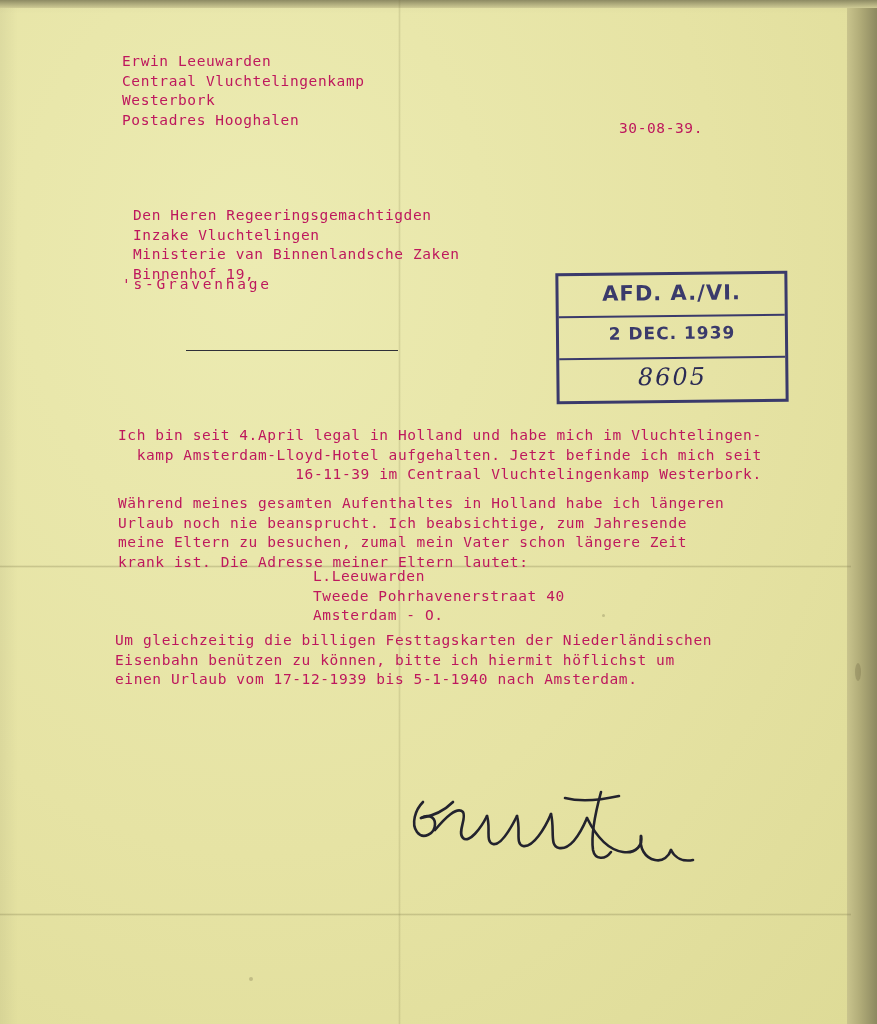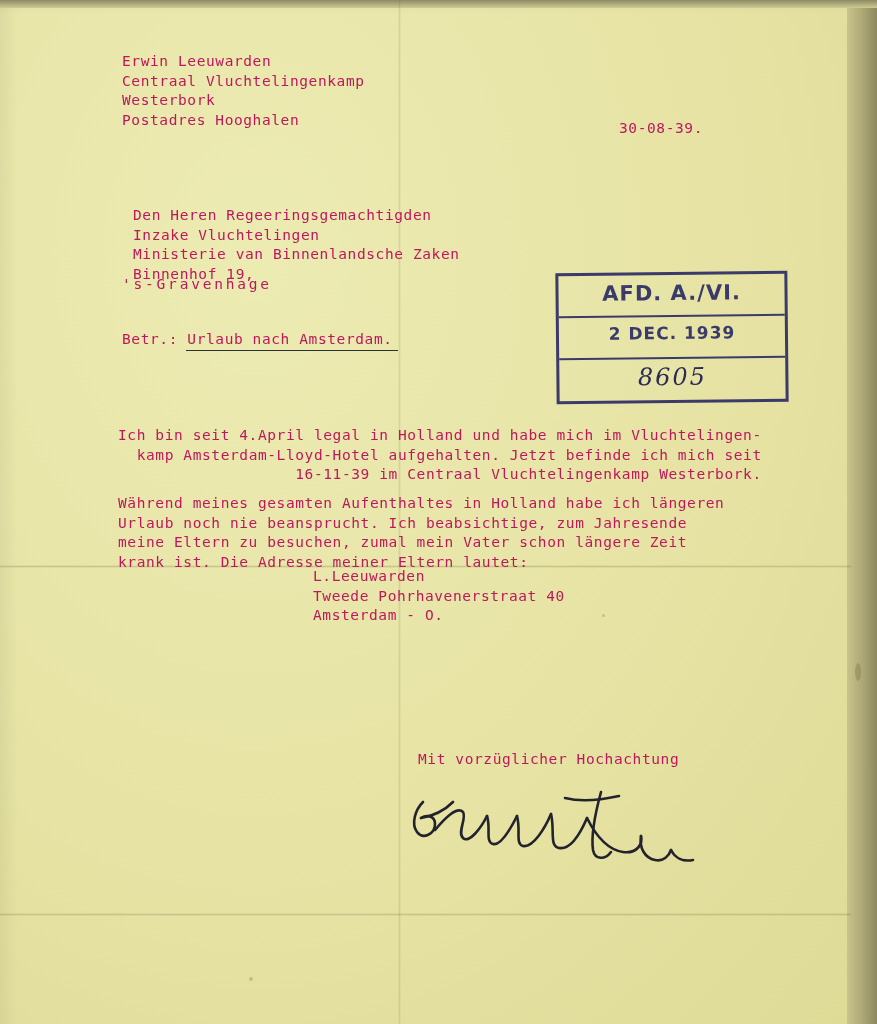--- a/index.html
+++ b/index.html
@@ -184,35 +184,36 @@
 Postadres Hooghalen</div>
 
   <div class="txt" id="date">30-08-39.</div>
 
   <div class="txt blk" id="recipient">Den Heren Regeeringsgemachtigden
 Inzake Vluchtelingen
 Ministerie van Binnenlandsche Zaken
 Binnenhof 19,</div>
   <div class="txt" id="spaced-city">'s-Gravenhage</div>
 
-  <div class="txt" id="subject-line"><span>Betr.: </span><span>Urlaub nach Amsterdam.</span></div>
   <div id="subject-underline"></div>
 
   <div class="txt blk" id="para1">Ich bin seit 4.April legal in Holland und habe mich im Vluchtelingen-
 kamp Amsterdam-Lloyd-Hotel aufgehalten. Jetzt befinde ich mich seit
 16-11-39 im Centraal Vluchtelingenkamp Westerbork.</div>
   <div class="txt blk" id="para2">Während meines gesamten Aufenthaltes in Holland habe ich längeren
 Urlaub noch nie beansprucht. Ich beabsichtige, zum Jahresende
 meine Eltern zu besuchen, zumal mein Vater schon längere Zeit
 krank ist. Die Adresse meiner Eltern lautet:</div>
   <div class="txt blk" id="address-block">L.Leeuwarden
 Tweede Pohrhavenerstraat 40
 Amsterdam - O.</div>
-
-  <div class="txt" id="closing">Mit vorzüglicher Hochachtung</div>
+  <div class="txt blk" id="para3">Um gleichzeitig die billigen Festtagskarten der Niederländischen
+Eisenbahn benützen zu können, bitte ich hiermit höflichst um
+einen Urlaub vom 17-12-1939 bis 5-1-1940 nach Amsterdam.</div>
+
 
   <div id="stamp">
     <div id="stamp-title">AFD. A./VI.</div>
     <div class="rule r1"></div>
     <div id="stamp-date">2 DEC. 1939</div>
     <div class="rule r2"></div>
     <div id="stamp-number">8605</div>
   </div>
 
   <svg id="signature" viewBox="0 0 300 90">

